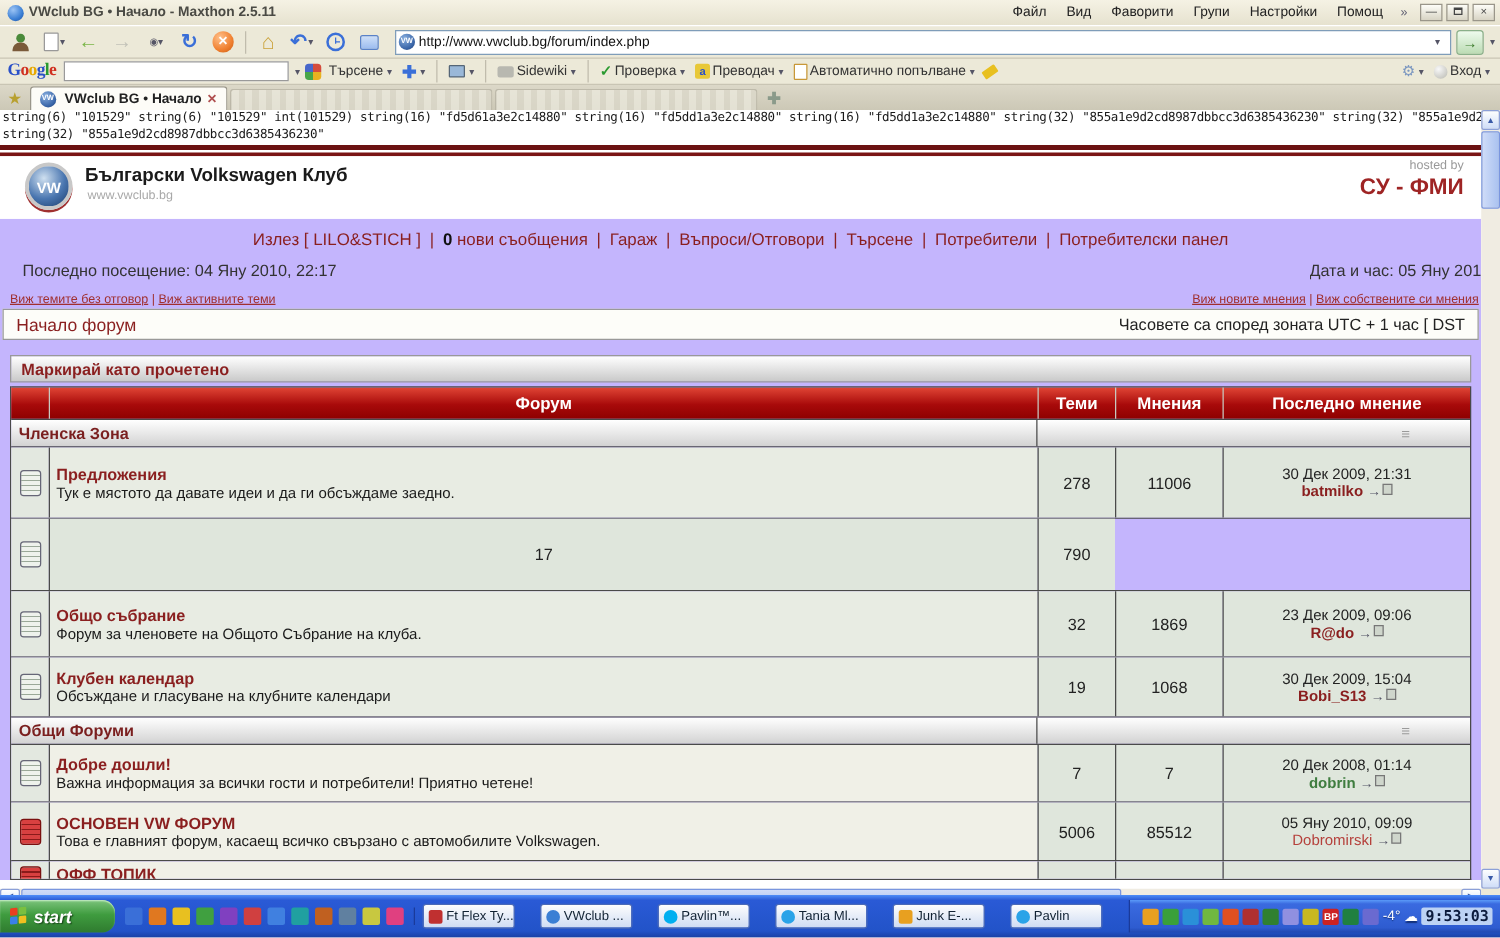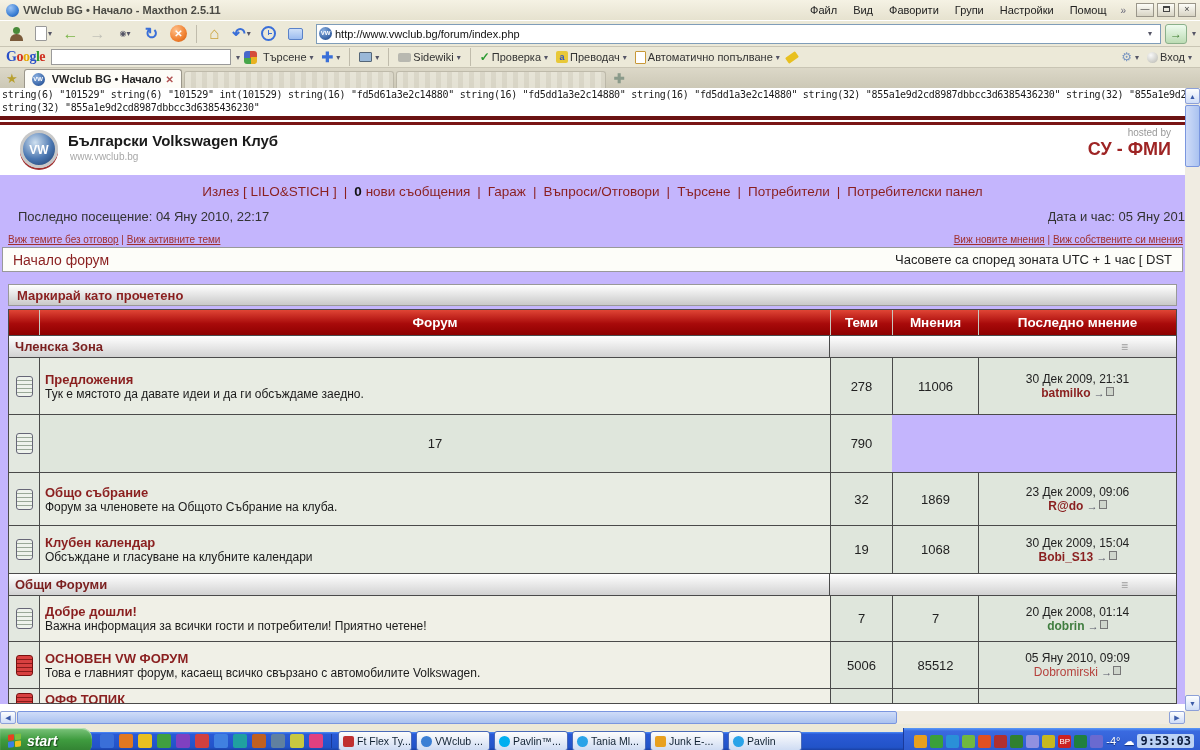--- a/index.html
+++ b/index.html
@@ -126,29 +126,29 @@
   
   .vscroll{position:absolute;right:0;top:0;width:15px;height:623px;background:#f0ece2}
   .sbtn{position:absolute;left:0;width:15px;height:16px;border:1px solid #8ca0d8;border-radius:2px;background:linear-gradient(#fdfefe,#cfddf8);color:#3a5aa8;font-size:7px;text-align:center;line-height:15px}
   .vthumb{position:absolute;left:0;top:17px;width:15px;height:62px;border:1px solid #7a96df;border-radius:2px;background:linear-gradient(90deg,#cfdcf8,#aac2f0)}
   .hscroll{position:absolute;left:0;top:623px;width:1185px;height:13px;background:#f0ece2}
   .hbtn{position:absolute;top:0;width:16px;height:13px;border:1px solid #8ca0d8;border-radius:2px;background:linear-gradient(#fdfefe,#cfddf8);color:#3a5aa8;font-size:7px;text-align:center;line-height:12px}
   .hthumb{position:absolute;left:17px;top:0;width:880px;height:13px;border:1px solid #7a96df;border-radius:2px;background:linear-gradient(#cfdcf8,#aac2f0)}
   .corner{position:absolute;right:0;top:623px;width:15px;height:13px;background:#ece9d8}
 
   
-  .taskbar{position:absolute;left:0;bottom:0;width:1200px;height:18px;background:linear-gradient(#4d8df8,#2a5ad6 12%,#2253c8 85%,#1941a5);display:flex;align-items:center}
+  .taskbar{position:absolute;left:0;bottom:0;width:1200px;height:34px;background:linear-gradient(#4d8df8,#2a5ad6 12%,#2253c8 85%,#1941a5);display:flex;align-items:center}
   .startbtn{height:26px;width:92px;border-radius:0 10px 10px 0;background:linear-gradient(#7cc47c,#3f9c3f 45%,#2f7b2f);display:flex;align-items:center;gap:5px;padding-left:8px;box-shadow:inset 0 1px 1px #bfe8bf}
   .flag{width:14px;height:14px;display:grid;grid-template-columns:6px 6px;grid-template-rows:6px 6px;gap:1px;transform:skewY(-6deg)}
   .flag i{border-radius:1px}
   .f1{background:#e84020}.f2{background:#7ac040}.f3{background:#3a80e8}.f4{background:#f0c020}
   .startlabel{color:#fff;font-weight:bold;font-style:italic;font-size:14px;text-shadow:1px 1px 1px #1a4a1a}
   .qlaunch{display:flex;align-items:center;gap:5px;padding:0 8px;border-right:1px solid #1a3a9a}
   .qico{width:14px;height:14px;border-radius:2px}
-  .taskbtns{display:flex;gap:4px;padding:0 6px}
+  .taskbtns{display:flex;gap:20px;padding:0 6px}
   .taskbtn{width:74px;height:20px;border:1px solid #4a6ab8;border-radius:3px;background:linear-gradient(#fdfdfd,#cfdcf3);display:flex;align-items:center;gap:3px;padding:0 4px;font-size:10.5px;color:#123;overflow:hidden;white-space:nowrap}
   .tico{width:11px;height:11px;border-radius:50%;flex:none}
   .tray{margin-left:auto;height:26px;display:flex;align-items:center;gap:3px;padding:0 6px 0 10px;background:linear-gradient(#5a9af8,#3a6ae0 12%,#2e5cd0 85%,#2048b0);border-left:1px solid #1a3a9a}
   .trico{width:13px;height:13px;border-radius:2px}
   .traytext{color:#fff;font-size:11px;text-shadow:0 1px 1px #12307a;white-space:nowrap}
   .clock{color:#0b1b3d;background:#bcd2f4;border-radius:2px;padding:0 3px;font-size:12px;font-weight:bold;font-family:"DejaVu Sans Mono",monospace}
 </style>
 </head>
 <body>
 
@@ -513,21 +513,21 @@
     <div class="tray">
       <span class="trico" style="background:#e8a020"></span>
       <span class="trico" style="background:#3aa03a"></span>
       <span class="trico" style="background:#2a90d8"></span>
       <span class="trico" style="background:#70b840"></span>
       <span class="trico" style="background:#e05020"></span>
       <span class="trico" style="background:#b03030"></span>
       <span class="trico" style="background:#308030"></span>
       <span class="trico" style="background:#9090e0"></span>
       <span class="trico" style="background:#c8b820"></span>
-      <span class="trico" style="background:#cc2222;color:#fff;font-size:8px;font-weight:normal;text-align:center;line-height:13px">BP</span>
+      <span class="trico" style="background:#cc2222;color:#fff;font-size:8px;font-weight:bold;text-align:center;line-height:13px">BP</span>
       <span class="trico" style="background:#208040"></span>
       <span class="trico" style="background:#6a6ad0"></span>
       <span class="traytext">-4°</span>
       <span class="traytext">☁</span>
       <span class="clock">9:53:03</span>
     </div>
   </div>
 
 </div>
 

